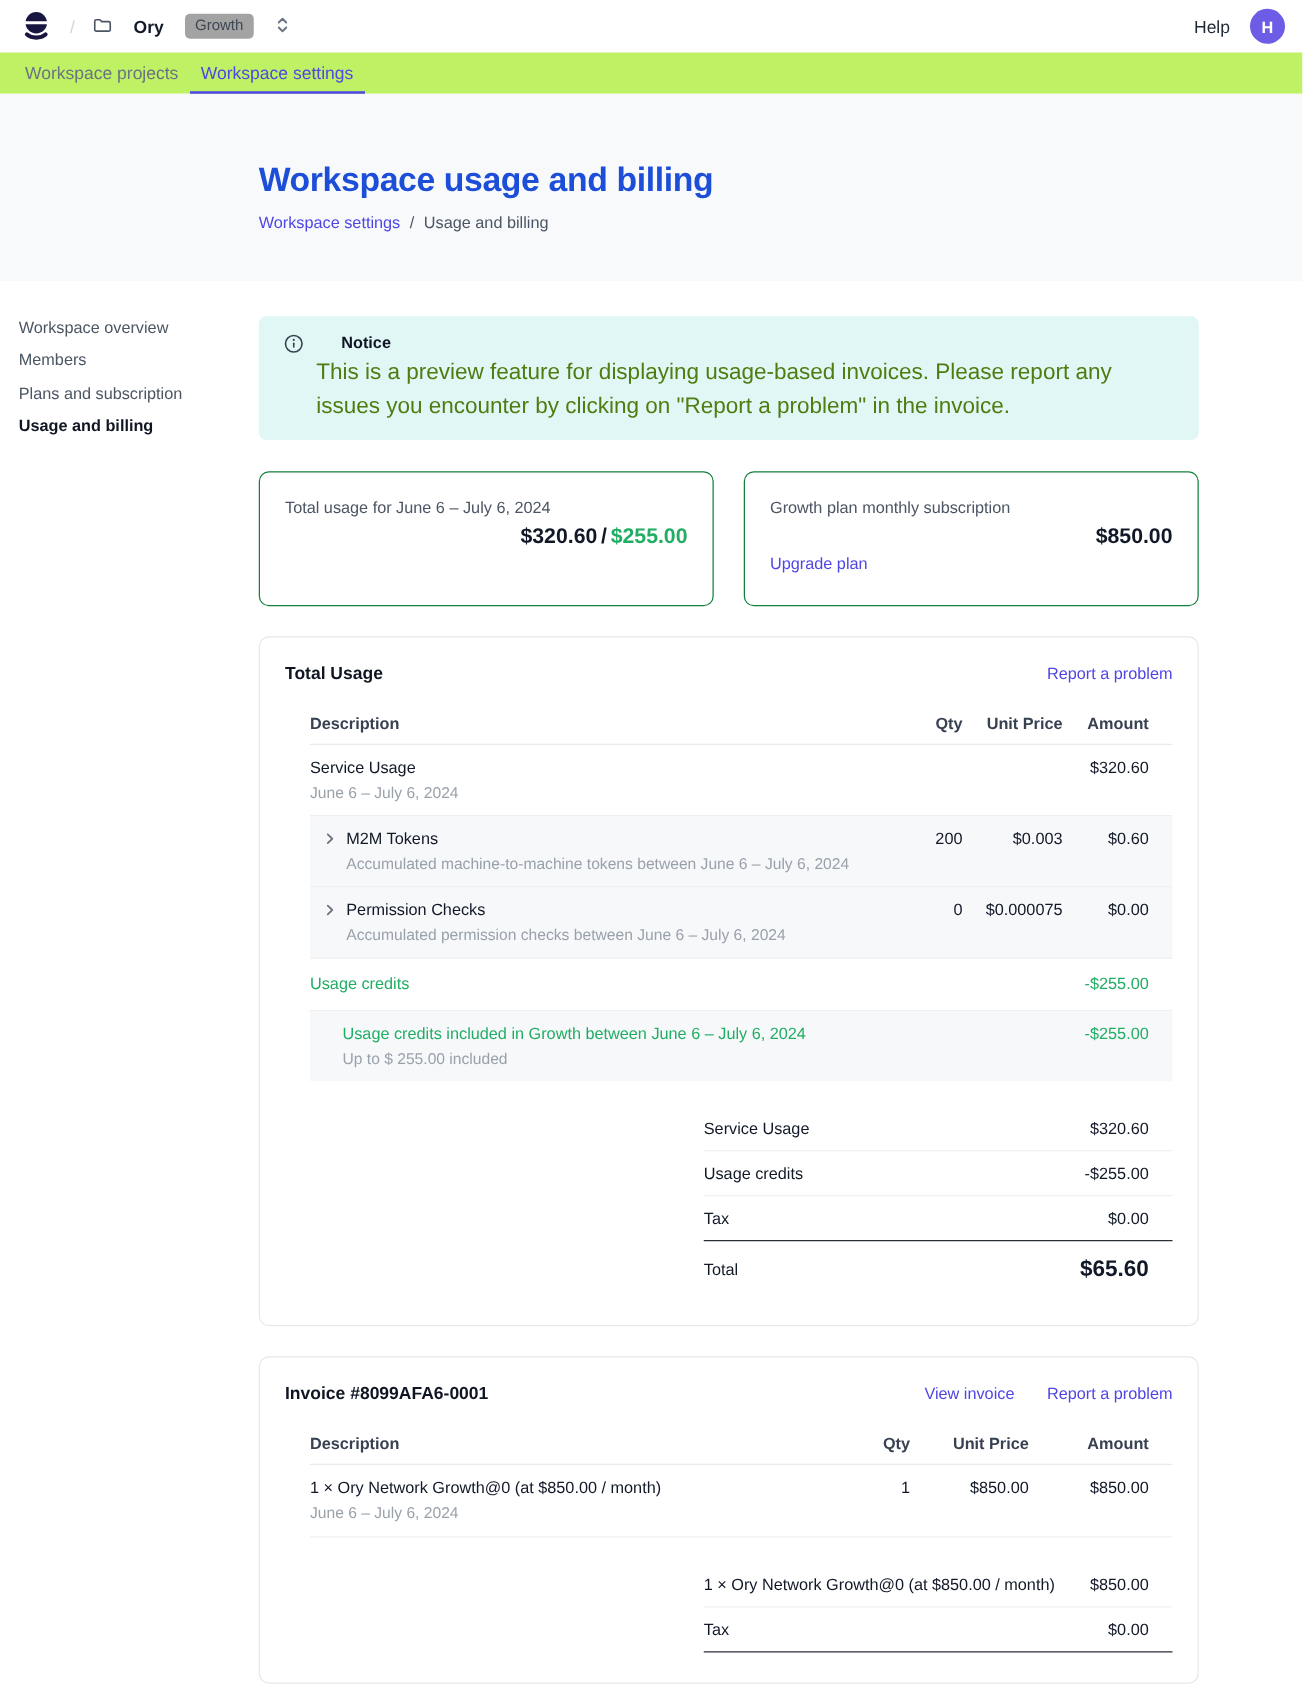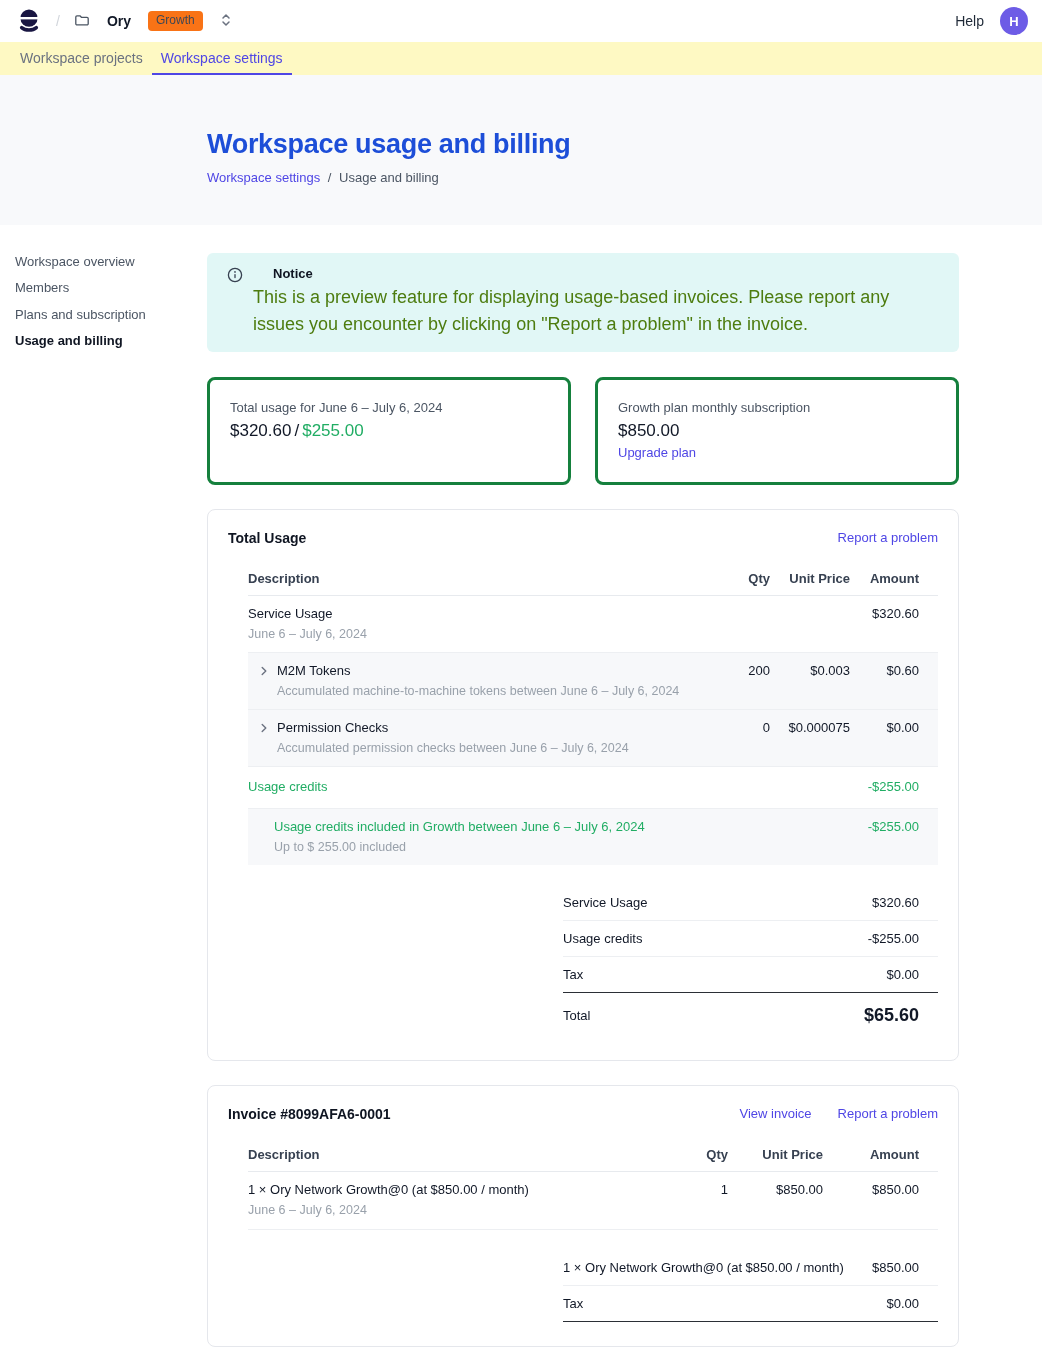--- a/index.html
+++ b/index.html
@@ -7,27 +7,27 @@
   body { font-family:"Liberation Sans", sans-serif; color:#111827; font-size:13px; }
   a { text-decoration:none; }
   .page { width:1042px; }
 
   
   .topbar { height:42px; display:flex; align-items:center; padding:0 14px 0 16px; background:#fff; }
   .logo { display:inline-flex; margin-right:14px; cursor:pointer; }
   .sep { color:#d1d5db; font-size:14px; margin-right:14px; }
   .ws-switcher { display:flex; align-items:center; gap:17px; background:none; border:none; cursor:pointer; font-family:inherit; }
   .ws-name { font-size:14px; font-weight:600; color:#111827; }
-  .badge { background:#f97316; color:#3f4754; font-size:12px; font-weight:500; padding:2px 8px; border-radius:4px; line-height:1.3; }
+  .badge { background:#a3a3a3; color:#3f4754; font-size:12px; font-weight:500; padding:2px 8px; border-radius:4px; line-height:1.3; }
   .spacer { flex:1; }
   .help { font-size:14px; color:#1f2937; margin-right:16px; cursor:pointer; }
   .avatar { width:28px; height:28px; border-radius:50%; background:#6d5ce6; color:#fff; font-size:13px; font-weight:600; display:flex; align-items:center; justify-content:center; cursor:pointer; }
 
   
-  .tabbar { height:33px; display:flex; padding-left:11px; background:#fef9c3; }
+  .tabbar { height:33px; display:flex; padding-left:11px; background:#bef264; }
   .tab { display:flex; align-items:center; padding:0 9px; font-size:14px; color:#6b7280; border-bottom:2px solid transparent; cursor:pointer; }
   .tab.active { color:#4f46e5; font-weight:500; border-bottom-color:#4f46e5; }
 
   
   .page-head { background:#f8f9fb; height:150px; padding:54px 0 0 207px; }
   .page-head h1 { font-size:27px; font-weight:700; letter-spacing:-0.3px; color:#1d4ed8; }
   .crumbs { margin-top:10px; font-size:13px; color:#4b5563; }
   .crumbs a { color:#4f46e5; cursor:pointer; }
   .crumbs .csep { margin:0 4px; }
 
@@ -39,31 +39,31 @@
   .main { width:752px; padding-bottom:16px; }
 
   
   .notice { background:#e1f7f6; border-radius:6px; padding:13px 18px 14px 20px; display:flex; gap:10px; }
   .notice .icon { margin-top:1px; flex-shrink:0; display:inline-flex; }
   .notice-title { font-size:13px; font-weight:700; color:#0f1522; margin-bottom:3px;padding-left:20px; }
   .notice-body { font-size:18px; color:#4d7c0f; line-height:1.5; }
 
   
   .cards { display:flex; gap:24px; margin-top:25px; }
-  .card { flex:1; border:3px solid #15803d; border-radius:8px; padding:20px; min-height:108px; }
+  .card { flex:1; border:1px solid #15803d; border-radius:8px; padding:20px; min-height:108px; }
   .card-label { font-size:13px; color:#4b5563; }
-  .card-amount { margin-top:6px; font-size:17px; font-weight:400; color:#111827; }
+  .card-amount { margin-top:6px; font-size:17px; font-weight:700; color:#111827;text-align:right; }
   .amt-sep { margin:0 3px; }
   .green { color:#21ad64; }
   .link { color:#4f46e5; cursor:pointer; }
   .upgrade { display:inline-block; margin-top:4px; font-size:13px; }
 
   
   .panel { border:1px solid #e5e7ec; border-radius:8px; margin-top:24px; padding:20px 20px 24px; }
-  .panel-head { display:flex; justify-content:space-between; }
+  .panel-head { display:flex; justify-content:space-between; align-items:center; }
   .panel-title { font-size:14px; font-weight:700; color:#0f1522; }
   .panel-links { display:flex; gap:26px; font-size:13px; }
 
   .table { margin:16px 0 0 20px; }
   .thead { display:flex; align-items:center; height:34px; border-bottom:1px solid #e7eaee; font-size:13px; font-weight:700; color:#374151; }
   .c-desc { flex:1; min-width:0; }
   .c-qty { width:90px; text-align:right; }
   .c-unit { width:80px; text-align:right; }
   .c-amount { width:88px; text-align:right; padding-right:19px; }
   .invoice .c-unit { width:95px; }

